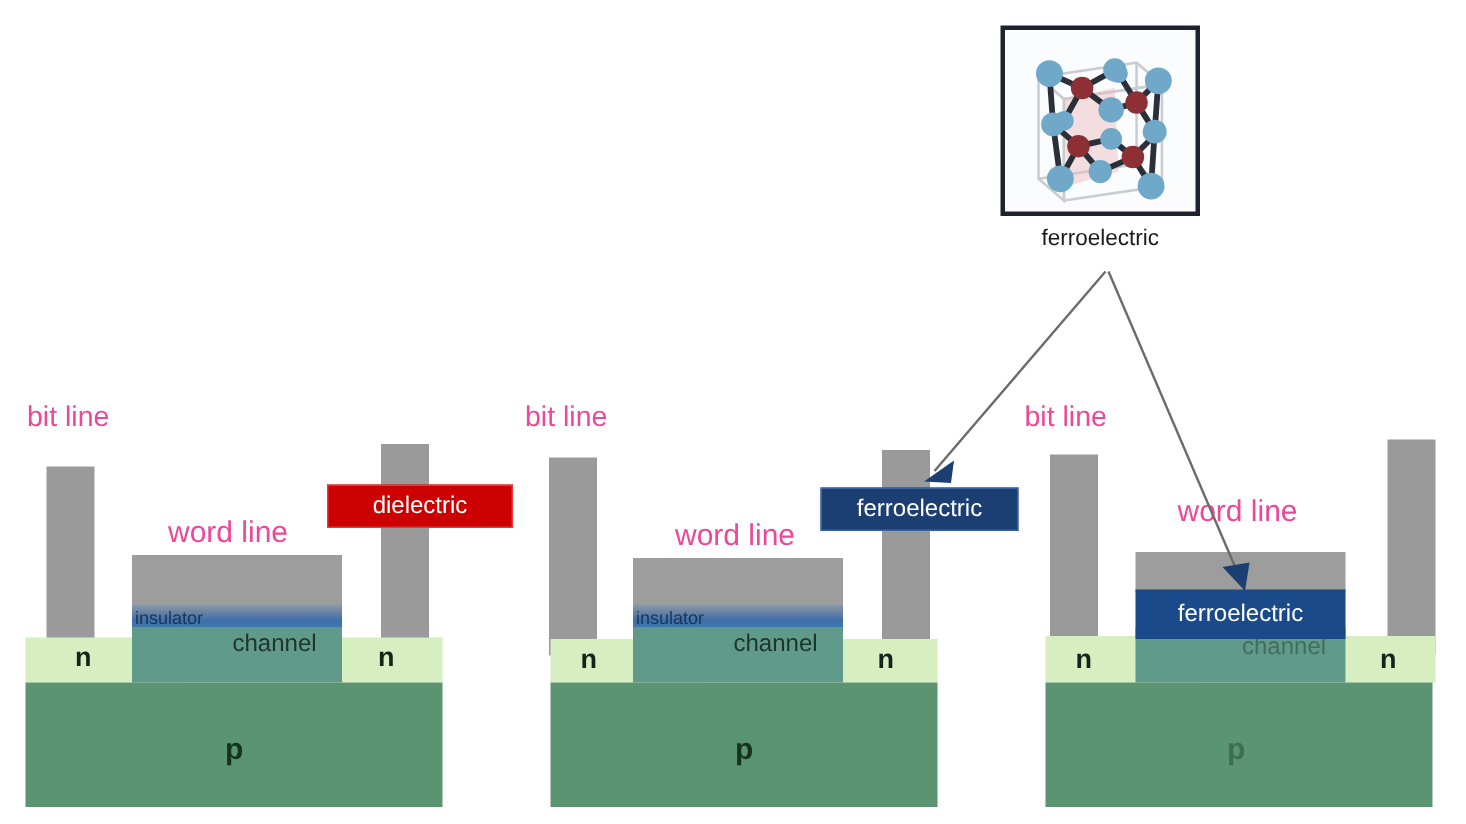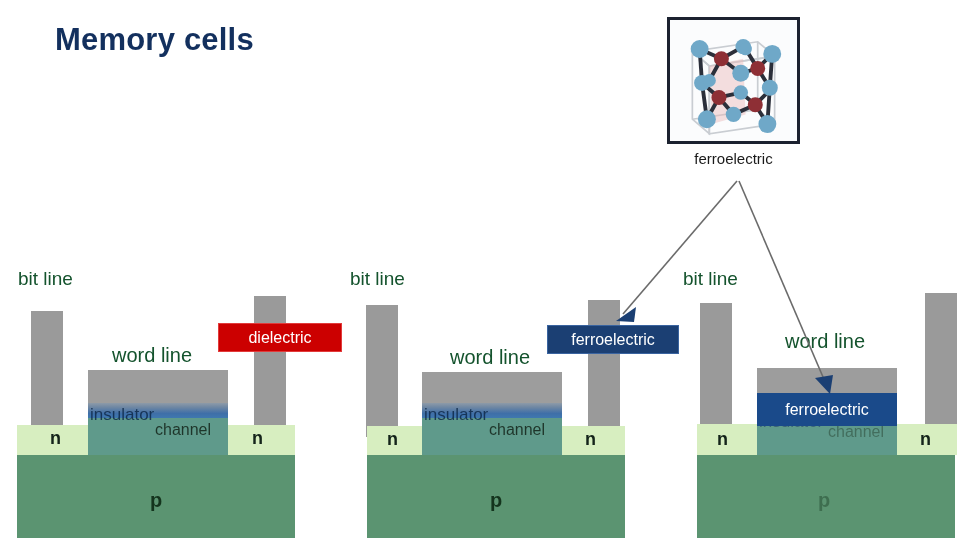--- a/index.html
+++ b/index.html
@@ -87,30 +87,30 @@
     position: absolute;
     background: #5f9a8b;
   }
   .substrate {
     position: absolute;
     background: #5b9471;
   }
 
   .lbl {
     position: absolute;
-    color: #14532d;
+    color: #ec4899;
     white-space: nowrap;
   }
   .lbl-bitline  { font-size: 19px; }
   .lbl-wordline { font-size: 20px; }
   .lbl-n        { font-size: 18px; font-weight: 600; color: #14241a; }
   .lbl-p        { font-size: 20px; font-weight: 600; color: #14341d; }
   .lbl-p.faded  { color: rgba(20,52,29,0.40); }
   .lbl-insulator{
-    font-size: 17px; color: #0f2a4a; opacity: 0.85;
+    font-size: 12px; color: #0f2a4a; opacity: 0.85;
   }
   .lbl-channel  {
     font-size: 16px; color: #16281d; opacity: 0.88;
   }
   .lbl-insulator.dim { color: #223b63; opacity: 0.55; }
   .lbl-channel.dim   { color: #2c4a38; opacity: 0.55; }
 
   
   .chip {
     position: absolute;
@@ -137,21 +137,20 @@
     justify-content: center;
     color: #ffffff;
     font-size: 16px;
   }
 </style>
 </head>
 <body>
 
 <div id="slide">
 
-  <div id="slide-title">Memory cells</div>
 
   <div class="crystal-frame">
     <svg viewBox="0 0 100 100">
 
       <g stroke="#c9cdd2" stroke-width="1.4" fill="none">
         <polygon points="16,26 70,18 84,30 30,38"></polygon>
         <polygon points="16,26 16,82 30,94 30,38"></polygon>
         <polygon points="30,38 84,30 84,86 30,94"></polygon>
         <line x1="16" y1="82" x2="70" y2="74"></line>
         <line x1="70" y1="74" x2="70" y2="18"></line>

